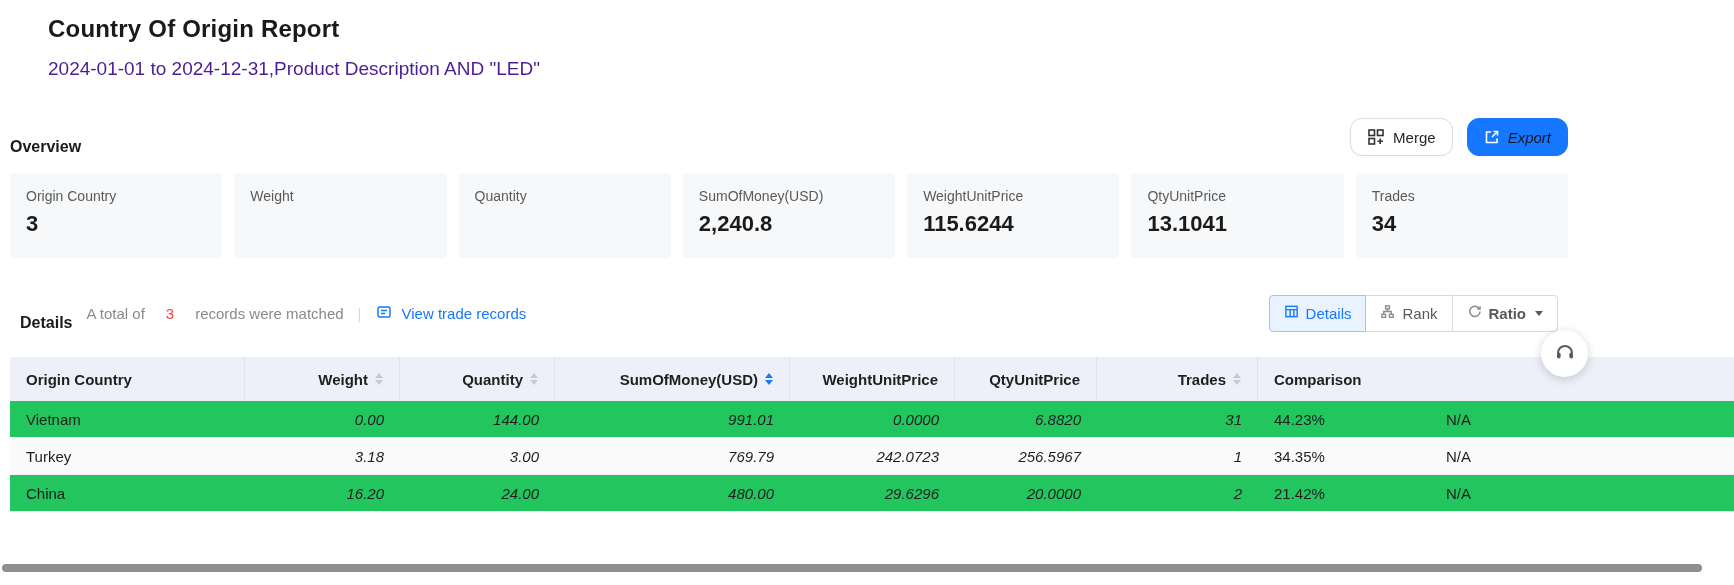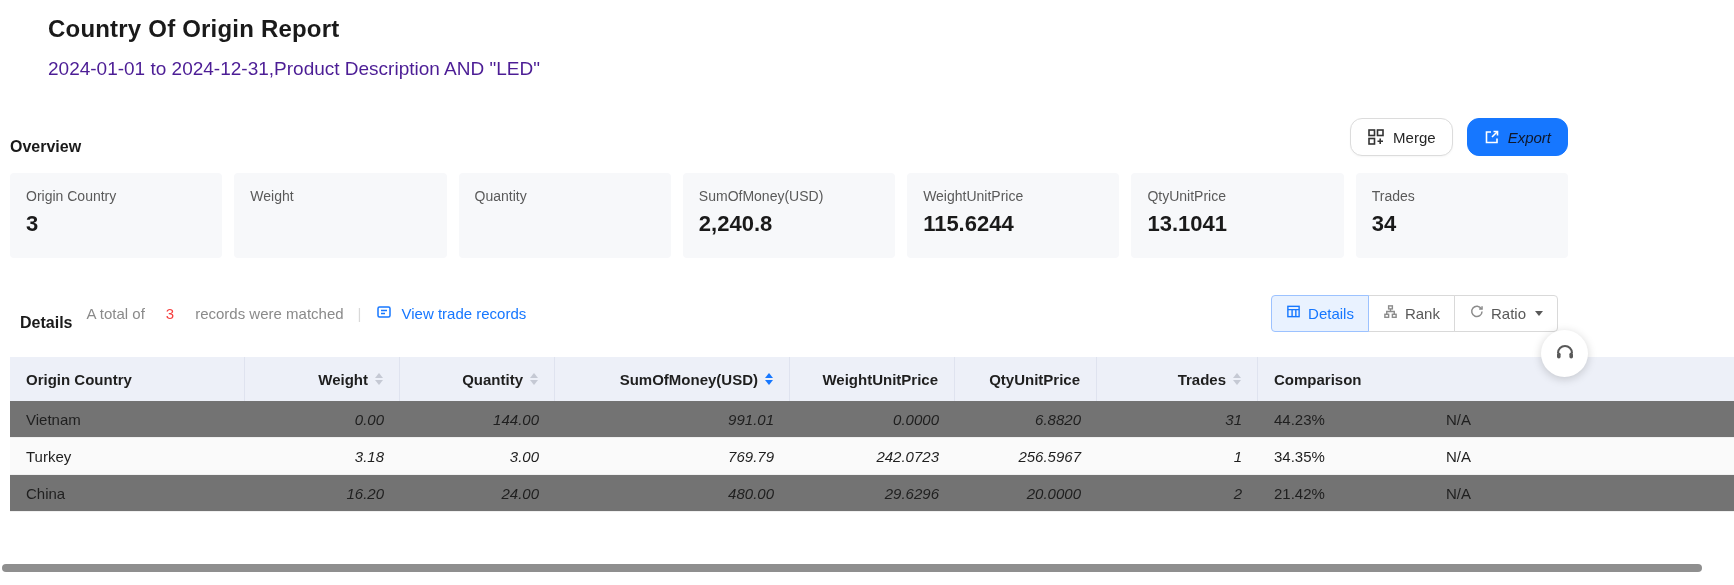--- a/index.html
+++ b/index.html
@@ -32,30 +32,30 @@
 
   .details-row{width:1578px;margin-top:36px;padding:0 20px;display:flex;align-items:center;}
   .summary{margin-left:14px;font-size:15px;color:#8a8a8a;display:flex;gap:21px;align-items:baseline;}
   .summary .count{color:var(--count-red);}
   .divider{margin:0 14px;color:#d9d9d9;font-size:15px;}
   .link{display:inline-flex;align-items:center;gap:10px;color:var(--accent-blue);font-size:15px;text-decoration:none;cursor:pointer;}
 
   .tabs{margin-left:auto;display:flex;}
   .tab{height:37px;display:inline-flex;align-items:center;gap:7px;padding:0 14px;border:1px solid #d9d9d9;background:#fff;color:#595959;font-size:15px;cursor:pointer;font-family:inherit;margin-left:-1px;}
   .tab:first-child{border-radius:4px 0 0 4px;margin-left:0;}
-  .tab:last-child{border-radius:0 4px 4px 0;}
+  .tab:last-child{border-radius:0 4px 4px 0;font-weight:bold;}
   .tab.active{background:var(--active-tab-bg);border-color:#9cc2ff;color:var(--accent-blue);position:relative;z-index:1;}
   .caret{width:0;height:0;border-left:4.5px solid transparent;border-right:4.5px solid transparent;border-top:5.5px solid #595959;margin-left:2px;}
 
   .table{width:1724px;margin:25px 0 0 10px;font-size:15px;}
   .thead{display:flex;background:var(--table-header-bg);height:44px;}
   .th{display:flex;align-items:center;padding:0 16px;font-weight:700;color:#1f1f1f;border-right:1px solid #dfe3ef;}
   .th:last-child{border-right:none;}
   .th.right{justify-content:flex-end;}
-  .trow{display:flex;height:37px;align-items:center;border-bottom:1px solid #f0f0f0;background:#737373;}
+  .trow{display:flex;height:37px;align-items:center;border-bottom:1px solid #f0f0f0;background:#22c55e;}
   .trow.alt{background:#fafafa;}
   .cell{padding:0 16px;overflow:hidden;white-space:nowrap;}
   .cell.right{text-align:right;font-style:italic;}
   .c1{width:235px;}.c2{width:155px;}.c3{width:155px;}.c4{width:235px;}.c5{width:165px;}.c6{width:142px;}.c7{width:161px;}.c8{width:172px;}.c9{flex:1;}
 
   .sort{display:inline-flex;flex-direction:column;margin-left:7px;gap:2px;}
   .sort i{display:block;width:0;height:0;border-left:4px solid transparent;border-right:4px solid transparent;}
   .sort .up{border-bottom:5px solid #c5c9d4;}
   .sort .down{border-top:5px solid #c5c9d4;}
   .sort.active .up{border-bottom-color:var(--accent-blue);}

